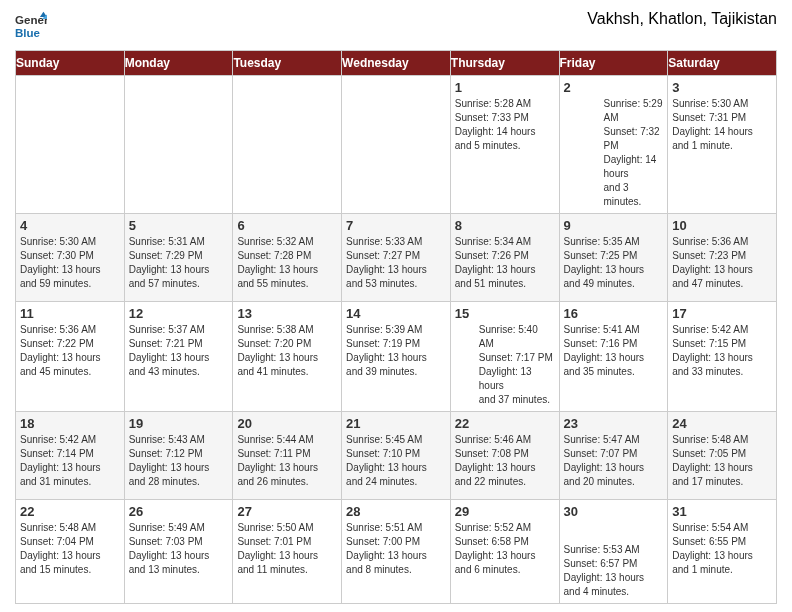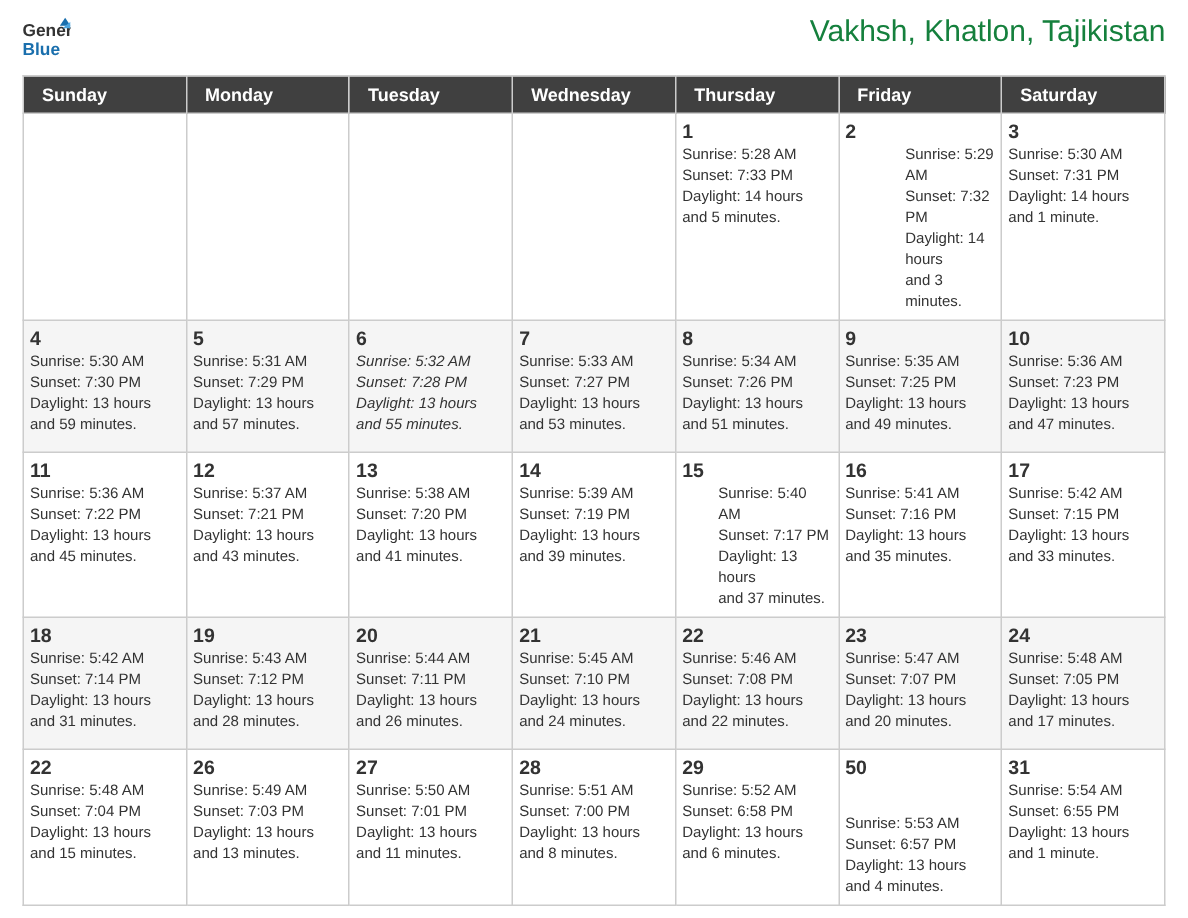--- a/index.html
+++ b/index.html
@@ -3,23 +3,23 @@
   <meta charset="utf-8">
   <style>
     * { box-sizing: border-box; margin: 0; padding: 0; }
     body { font-family: Arial, sans-serif; background: #fff; width: 792px; height: 612px; overflow: hidden; }
     .container { width: 792px; padding: 10px 15px; }
     .header { display: flex; justify-content: space-between; align-items: flex-start; margin-bottom: 8px; }
     .logo { display: flex; align-items: center; }
     .logo-icon { width: 32px; height: 32px; margin-right: 4px; }
     .title-area { text-align: right; }
     .month-title { font-size: 36px; color: #333; font-weight: normal; }
-    .subtitle { font-size: 20px; color: #15803d; }
+    .subtitle { font-size: 16px; color: #000000; }
     table { width: 100%; border-collapse: collapse; table-layout: fixed; }
-    thead th { background: #404040; color: #fff; font-size: 12px; font-weight: bold; padding: 5px 12px; text-align: left; border: 1px solid #ccc; }
+    thead th { background: #7f1d1d; color: #fff; font-size: 12px; font-weight: bold; padding: 5px 0; text-align: left; border: 1px solid #ccc; }
     tbody td { border: 1px solid #ccc; vertical-align: top; padding: 4px; font-size: 9.5px; color: #333; background: #fff; height: 88px; }
     tbody tr:nth-child(even) td { background: #f5f5f5; }
     .day-num { font-size: 13px; font-weight: bold; color: #333; display: block; margin-bottom: 2px; }
     .day-info { font-size: 10px; color: #333; line-height: 1.4; }
     td.empty { background: #fff !important; }
   </style>
 </head>
 <body>
 
 <div class="container">
@@ -87,21 +87,21 @@
           </td>
           <td>
             <span class="day-num">5</span>
             <div class="day-info" style="white-space: pre-line;">Sunrise: 5:31 AM
 Sunset: 7:29 PM
 Daylight: 13 hours
 and 57 minutes.</div>
           </td>
           <td>
             <span class="day-num">6</span>
-            <div class="day-info" style="white-space: pre-line; font-style: italic;">Sunrise: 5:32 AM
+            <div class="day-info" style="white-space: pre-line;">Sunrise: 5:32 AM
 Sunset: 7:28 PM
 Daylight: 13 hours
 and 55 minutes.</div>
           </td>
           <td>
             <span class="day-num">7</span>
             <div class="day-info" style="white-space: pre-line;">Sunrise: 5:33 AM
 Sunset: 7:27 PM
 Daylight: 13 hours
 and 53 minutes.</div>
@@ -260,21 +260,21 @@
 and 8 minutes.</div>
           </td>
           <td>
             <span class="day-num">29</span>
             <div class="day-info" style="white-space: pre-line;">Sunrise: 5:52 AM
 Sunset: 6:58 PM
 Daylight: 13 hours
 and 6 minutes.</div>
           </td>
           <td>
-            <span class="day-num">50</span>
+            <span class="day-num">30</span>
             <div class="day-info" style="white-space: pre-line; margin-top: 24px;">Sunrise: 5:53 AM
 Sunset: 6:57 PM
 Daylight: 13 hours
 and 4 minutes.</div>
           </td>
           <td>
             <span class="day-num">31</span>
             <div class="day-info" style="white-space: pre-line;">Sunrise: 5:54 AM
 Sunset: 6:55 PM
 Daylight: 13 hours

